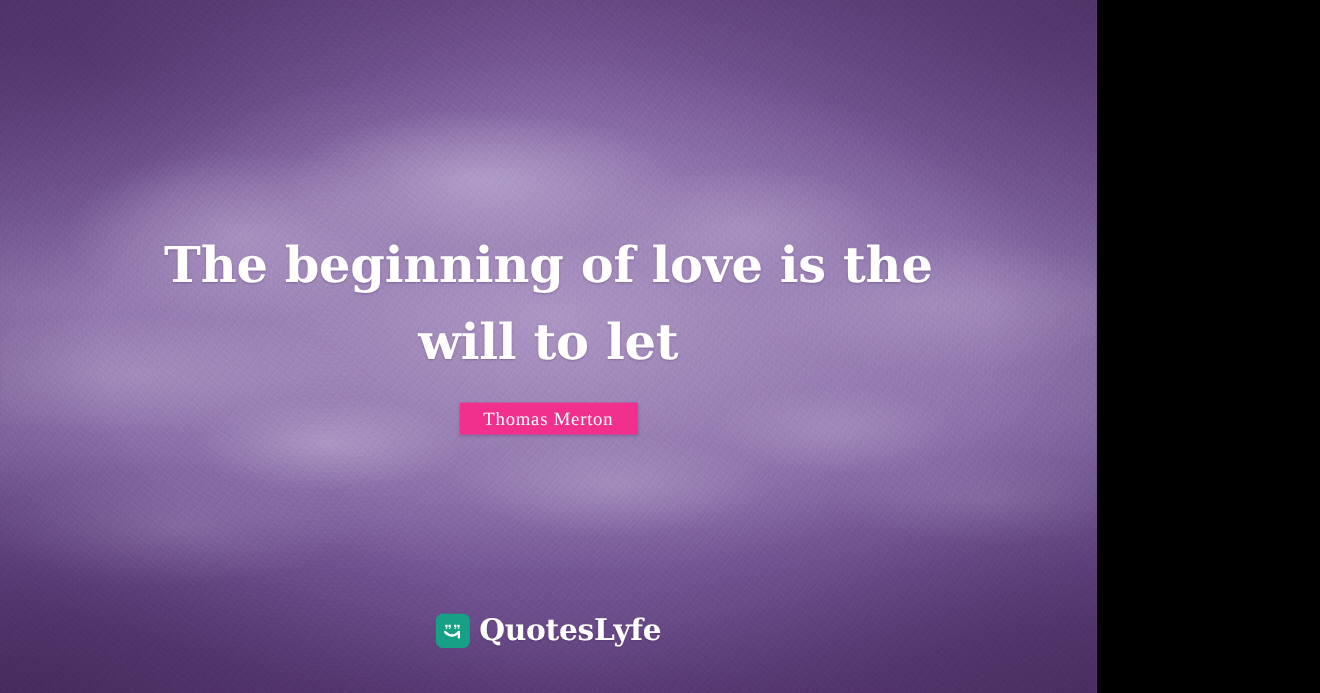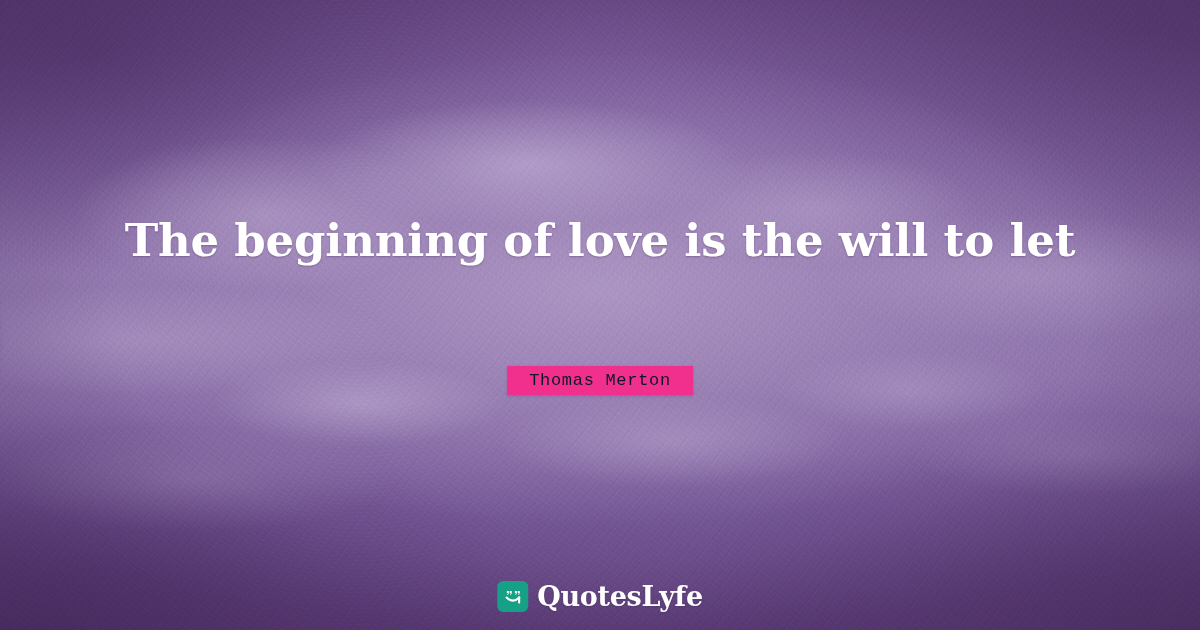--- a/index.html
+++ b/index.html
@@ -3,21 +3,21 @@
 <meta charset="utf-8">
 <style>
   html, body {
     margin: 0;
     padding: 0;
     background: #000;
   }
 
   #canvas {
     position: relative;
-    width: 1200px;
+    width: 997px;
     height: 630px;
     overflow: hidden;
     font-family: "Liberation Serif", "DejaVu Serif", serif;
     
     background-color: #7b5f9b;
     background-image:
       radial-gradient(ellipse 70% 55% at 50% 46%, rgba(176,154,198,0.85) 0%, rgba(160,136,186,0.55) 38%, rgba(140,116,170,0.12) 68%, rgba(140,116,170,0) 100%),
       radial-gradient(ellipse 55% 48% at 8% 8%, rgba(84,54,110,0.80) 0%, rgba(84,54,110,0) 72%),
       radial-gradient(ellipse 58% 52% at 96% 4%, rgba(90,60,116,0.78) 0%, rgba(90,60,116,0) 74%),
       radial-gradient(ellipse 62% 50% at 4% 100%, rgba(78,48,102,0.88) 0%, rgba(78,48,102,0) 70%),
@@ -96,42 +96,41 @@
     letter-spacing: -0.2px;
     text-shadow: 0 1px 2px rgba(70,44,95,0.38);
   }
 
   .author-badge {
     position: absolute;
     top: 366px;
     left: 50%;
     transform: translateX(-50%);
     background: #f0308c;
-    color: #0f172a;
-    font-family: Liberation Mono, monospace;
+    color: #ffffff;
+    font-family: Liberation Serif, serif;
     font-size: 17px;
     font-weight: normal;
     letter-spacing: 0.7px;
     line-height: 29px;
     height: 29px;
     padding: 0 22px;
     white-space: nowrap;
     box-shadow: 0 1px 3px rgba(60,30,80,0.25);
   }
 
   
   .brand {
     position: absolute;
     top: 558px;
     left: 50%;
     transform: translateX(-50%);
     display: flex;
     align-items: center;
     gap: 9px;
-    margin-top: 23px;
   }
 
   .brand-mark {
     width: 31px;
     height: 31px;
     border-radius: 6px;
     background: #16a085;
     display: flex;
     align-items: center;
     justify-content: center;

